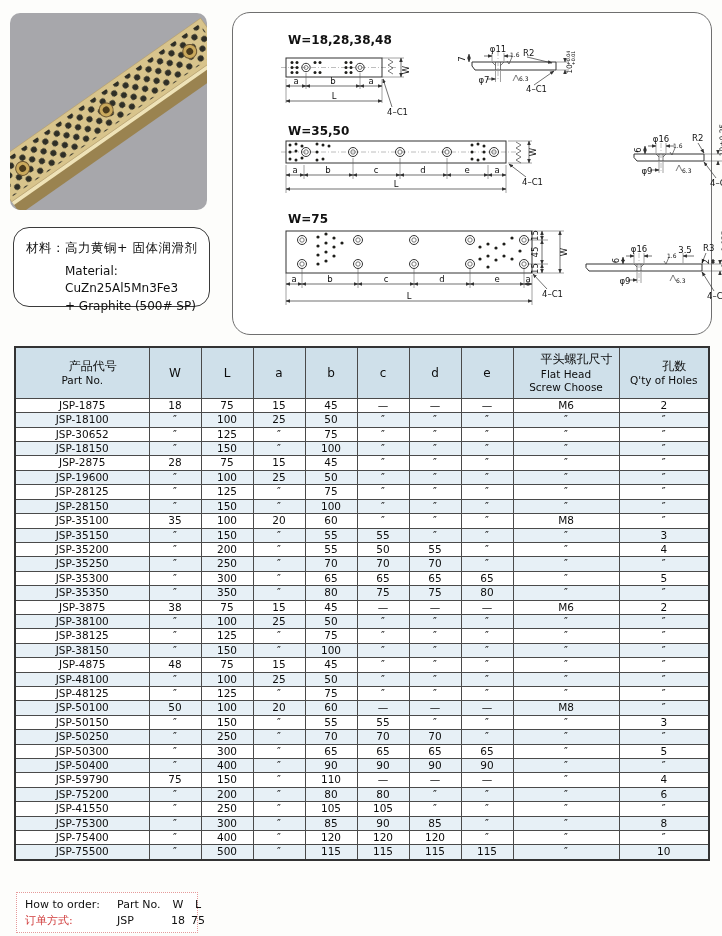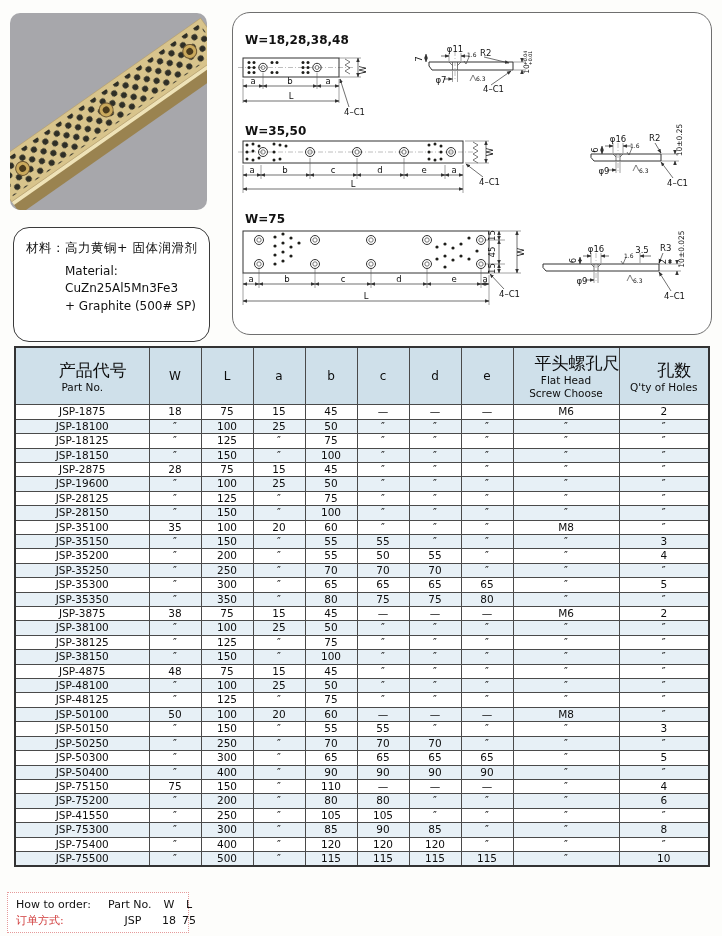--- a/index.html
+++ b/index.html
@@ -11,57 +11,57 @@
   }
   *{box-sizing:border-box;margin:0;padding:0;}
   body{font-family:"DejaVu Sans","Liberation Sans",sans-serif;background:#e9e9e6;}
   .page{position:relative;width:722px;height:936px;background:#fdfdfb;overflow:hidden;}
 
   
   .photo{position:absolute;left:10px;top:13px;width:197px;height:197px;
     background:var(--photo-bg);border-radius:10px;overflow:hidden;}
 
   
-  .material-box{position:absolute;left:13px;top:227px;width:197px;height:115px;
+  .material-box{position:absolute;left:13px;top:227px;width:197px;height:80px;
     border:1.5px solid #3a3a3a;border-radius:16px;padding:12px 10px 0 12px;background:#fff;}
   .material-box .zh{font-size:12.5px;color:#111;margin-bottom:6px;letter-spacing:0.5px;}
   .material-box .en{font-size:12px;color:#111;line-height:1.45;margin-left:39px;}
 
   
   .drawings{position:absolute;left:232px;top:12px;width:480px;height:323px;
-    border:1.2px solid #6f6f6f;border-radius:18px;background:#fff;}
+    border:1.2px solid #6f6f6f;border-radius:18px;background:#fff;padding-left:43px;}
   .drawings svg{display:block;}
   .ln{stroke:#333;stroke-width:1;fill:none;}
   .thin{stroke:#444;stroke-width:0.7;fill:none;}
   .dim{stroke:#333;stroke-width:0.7;fill:none;}
   .ext{stroke:#555;stroke-width:0.55;fill:none;}
   .ctr{stroke:#888;stroke-width:0.55;fill:none;stroke-dasharray:5 2 1 2;}
   .dot{fill:#1e1e1a;}
   text{font-family:"DejaVu Sans","Liberation Sans",sans-serif;fill:#111;}
   .ttl{font-size:12px;font-weight:bold;}
   .dt{font-size:8.5px;}
   .sm{font-size:6px;}
   .tol{font-size:7.5px;}
   .tolsm{font-size:4.8px;}
 
   
   .parts-table{position:absolute;left:14px;top:346px;width:694px;border-collapse:collapse;
     table-layout:fixed;border:2px solid #333;}
   .parts-table th,.parts-table td{border:1px solid var(--table-border);text-align:center;
     font-size:10.5px;color:#0d0d0d;overflow:hidden;white-space:nowrap;}
   .parts-table thead th{background:var(--table-header-bg);font-weight:normal;padding:4px 0;}
-  .parts-table thead .zh{font-size:17px;line-height:1.3;margin-left:21px;}
+  .parts-table thead .zh{font-size:12px;line-height:1.3;margin-left:21px;}
   .parts-table thead .en{font-size:10.5px;line-height:1.25;}
   .parts-table thead .letter{font-size:12px;}
   .parts-table td{height:13.4px;line-height:13.4px;padding:0;}
   .parts-table tbody tr:nth-child(even) td{background:var(--row-alt-bg);}
   .parts-table tbody tr:nth-child(odd) td{background:#ffffff;}
 
   
-  .order-box{position:absolute;left:7px;top:892px;width:182px;height:41px;
+  .order-box{position:absolute;left:16px;top:892px;width:182px;height:41px;
     border:1.5px dotted #e59a9a;padding:4px 6px 0 8px;background:#fff;}
   .order-row{display:grid;grid-template-columns:92px 50px 22px 18px;font-size:11px;
     line-height:16px;color:#111;}
   .order-row .red{color:var(--accent-red);}
   .order-row span{white-space:nowrap;}
   .order-row .num{text-align:center;}
 </style>
 </head>
 <body>
 
@@ -486,21 +486,21 @@
           <td>100</td>
           <td>25</td>
           <td>50</td>
           <td>″</td>
           <td>″</td>
           <td>″</td>
           <td>″</td>
           <td>″</td>
         </tr>
         <tr>
-          <td>JSP-18125</td>
+          <td>JSP-30652</td>
           <td>″</td>
           <td>125</td>
           <td>″</td>
           <td>75</td>
           <td>″</td>
           <td>″</td>
           <td>″</td>
           <td>″</td>
           <td>″</td>
         </tr>
@@ -774,21 +774,21 @@
           <td>400</td>
           <td>″</td>
           <td>90</td>
           <td>90</td>
           <td>90</td>
           <td>90</td>
           <td>″</td>
           <td>″</td>
         </tr>
         <tr>
-          <td>JSP-75150</td>
+          <td>JSP-59790</td>
           <td>75</td>
           <td>150</td>
           <td>″</td>
           <td>110</td>
           <td>—</td>
           <td>—</td>
           <td>—</td>
           <td>″</td>
           <td>4</td>
         </tr>
@@ -857,19 +857,19 @@
 
   <div class="order-box">
     <div class="order-row">
       <span>How to order:</span>
       <span>Part No.</span>
       <span class="num">W</span>
       <span class="num">L</span>
     </div>
     <div class="order-row">
       <span class="red">订单方式:</span>
-      <span style="text-align:center">JSP</span>
+      <span style="">JSP</span>
       <span class="num">18</span>
       <span class="num">75</span>
     </div>
   </div>
 
 </div>
 
 </body></html>

